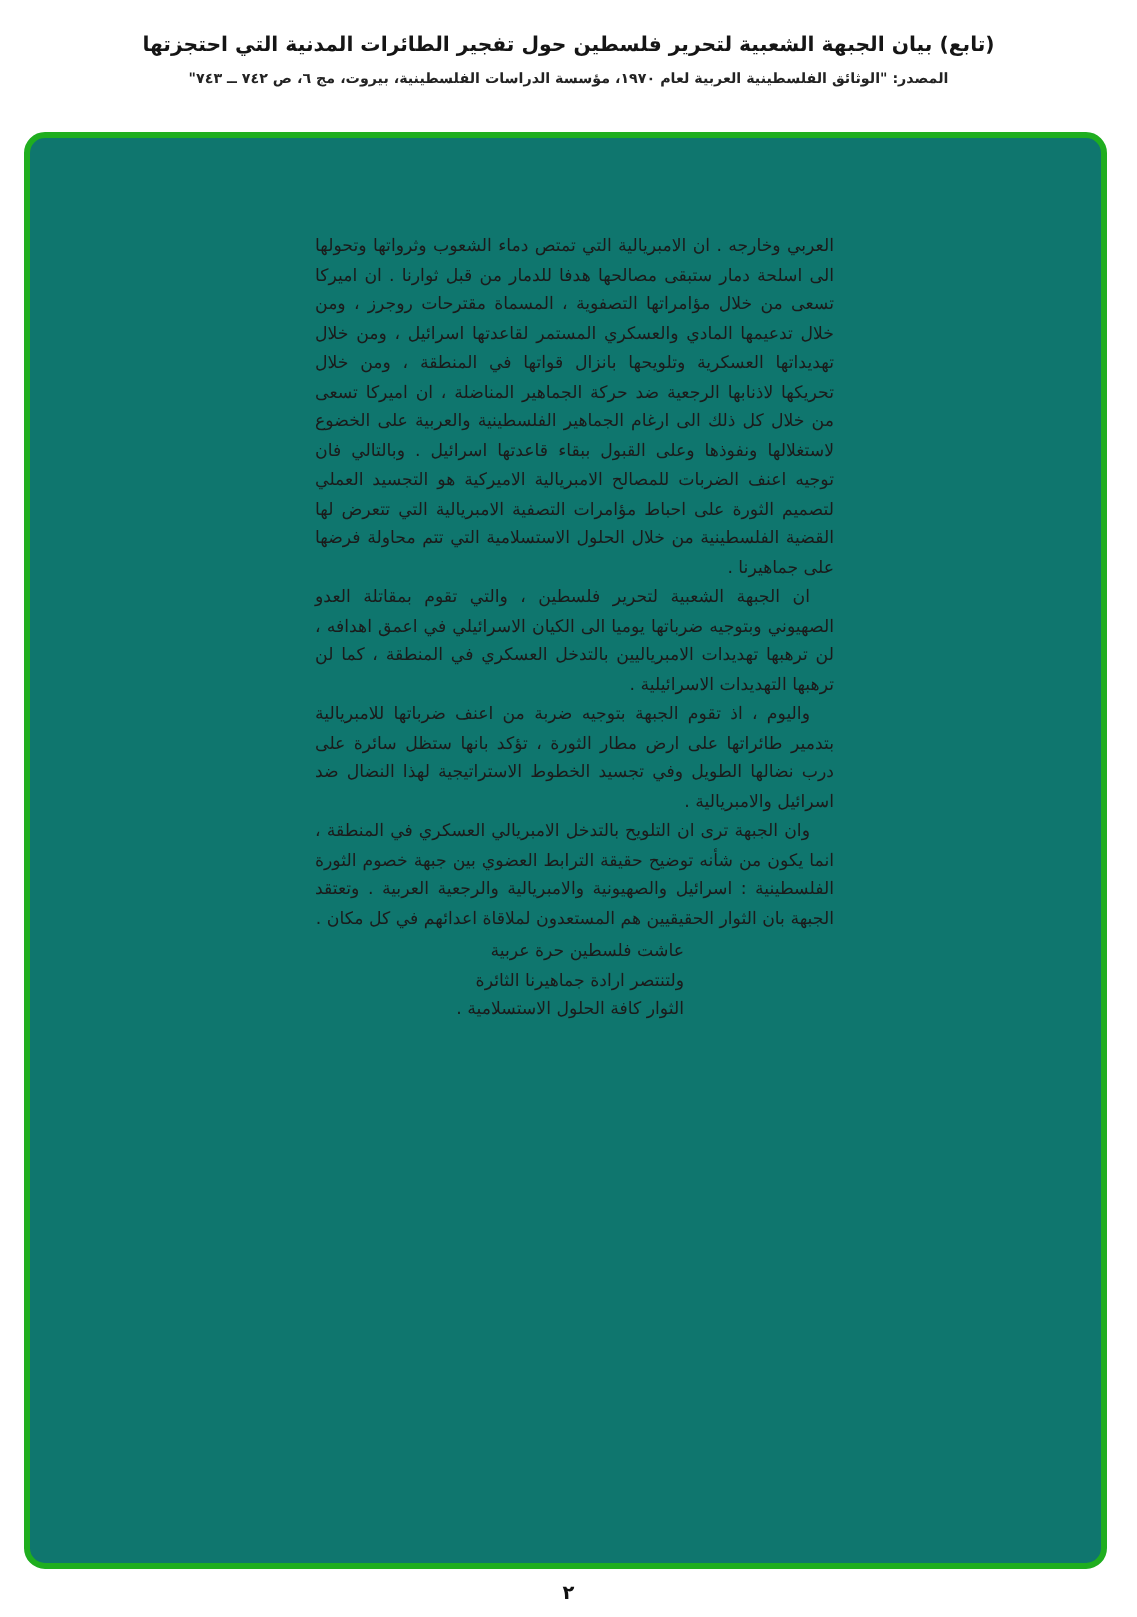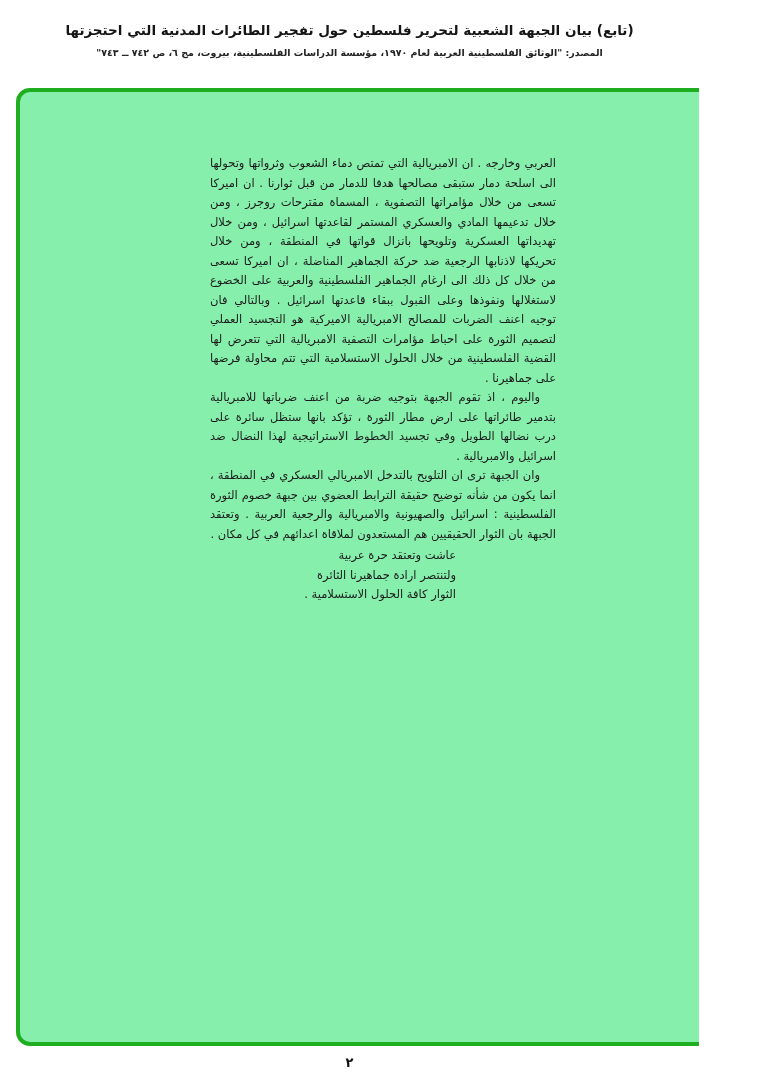--- a/index.html
+++ b/index.html
@@ -2,21 +2,21 @@
 <html lang="ar"><head>
 <meta charset="utf-8">
 <style>
   html, body {
     margin: 0;
     padding: 0;
     background: #ffffff;
   }
   .page {
     position: relative;
-    width: 699px;
+    width: 758px;
     height: 1078px;
     background: #ffffff;
     font-family: "DejaVu Sans", "Liberation Sans", sans-serif;
     direction: rtl;
     overflow: hidden;
   }
   .header {
     position: absolute;
     top: 22px;
     left: 0;
@@ -36,21 +36,21 @@
   }
   .green-box {
     position: absolute;
     left: 16px;
     top: 88px;
     width: 722px;
     height: 958px;
     border: 4px solid #6d28d9;
     border-radius: 14px;
     box-sizing: border-box;
-    background: #86efac;
+    background: #0f766e;
   }
   .text-col {
     position: absolute;
     top: 62px;
     right: 178px;
     width: 346px;
     font-size: 11.5px;
     line-height: 19.5px;
     color: #1b1b1b;
     text-align: justify;
@@ -87,25 +87,26 @@
 
   <div class="header">
     <div class="doc-title">(تابع) بيان الجبهة الشعبية لتحرير فلسطين حول تفجير الطائرات المدنية التي احتجزتها</div>
     <div class="doc-source">المصدر: "الوثائق الفلسطينية العربية لعام ١٩٧٠، مؤسسة الدراسات الفلسطينية، بيروت، مج ٦، ص ٧٤٢ ــ ٧٤٣"</div>
   </div>
 
   <div class="green-box" style="border-color: rgb(31, 174, 31);">
     <div class="text-col">
       <div>
           <p class="para">العربي وخارجه . ان الامبريالية التي تمتص دماء الشعوب وثرواتها وتحولها الى اسلحة دمار ستبقى مصالحها هدفا للدمار من قبل ثوارنا . ان اميركا تسعى من خلال مؤامراتها التصفوية ، المسماة مقترحات روجرز ، ومن خلال تدعيمها المادي والعسكري المستمر لقاعدتها اسرائيل ، ومن خلال تهديداتها العسكرية وتلويحها بانزال قواتها في المنطقة ، ومن خلال تحريكها لاذنابها الرجعية ضد حركة الجماهير المناضلة ، ان اميركا تسعى من خلال كل ذلك الى ارغام الجماهير الفلسطينية والعربية على الخضوع لاستغلالها ونفوذها وعلى القبول ببقاء قاعدتها اسرائيل . وبالتالي فان توجيه اعنف الضربات للمصالح الامبريالية الاميركية هو التجسيد العملي لتصميم الثورة على احباط مؤامرات التصفية الامبريالية التي تتعرض لها القضية الفلسطينية من خلال الحلول الاستسلامية التي تتم محاولة فرضها على جماهيرنا .</p>
+          <p class="para indent">ان الجبهة الشعبية لتحرير فلسطين ، والتي تقوم بمقاتلة العدو الصهيوني وبتوجيه ضرباتها يوميا الى الكيان الاسرائيلي في اعمق اهدافه ، لن ترهبها تهديدات الامبرياليين بالتدخل العسكري في المنطقة ، كما لن ترهبها التهديدات الاسرائيلية .</p>
           <p class="para indent">واليوم ، اذ تقوم الجبهة بتوجيه ضربة من اعنف ضرباتها للامبريالية بتدمير طائراتها على ارض مطار الثورة ، تؤكد بانها ستظل سائرة على درب نضالها الطويل وفي تجسيد الخطوط الاستراتيجية لهذا النضال ضد اسرائيل والامبريالية .</p>
           <p class="para indent">وان الجبهة ترى ان التلويح بالتدخل الامبريالي العسكري في المنطقة ، انما يكون من شأنه توضيح حقيقة الترابط العضوي بين جبهة خصوم الثورة الفلسطينية : اسرائيل والصهيونية والامبريالية والرجعية العربية . وتعتقد الجبهة بان الثوار الحقيقيين هم المستعدون لملاقاة اعدائهم في كل مكان .</p>
         </div>
       <div class="closing">
-          <p class="closing-line">عاشت وتعتقد حرة عربية</p>
+          <p class="closing-line">عاشت فلسطين حرة عربية</p>
           <p class="closing-line">ولتنتصر ارادة جماهيرنا الثائرة</p>
           <p class="closing-line">الثوار كافة الحلول الاستسلامية .</p>
         </div>
     </div>
   </div>
 
   <div class="page-number">٢</div>
 
 </div>
 

